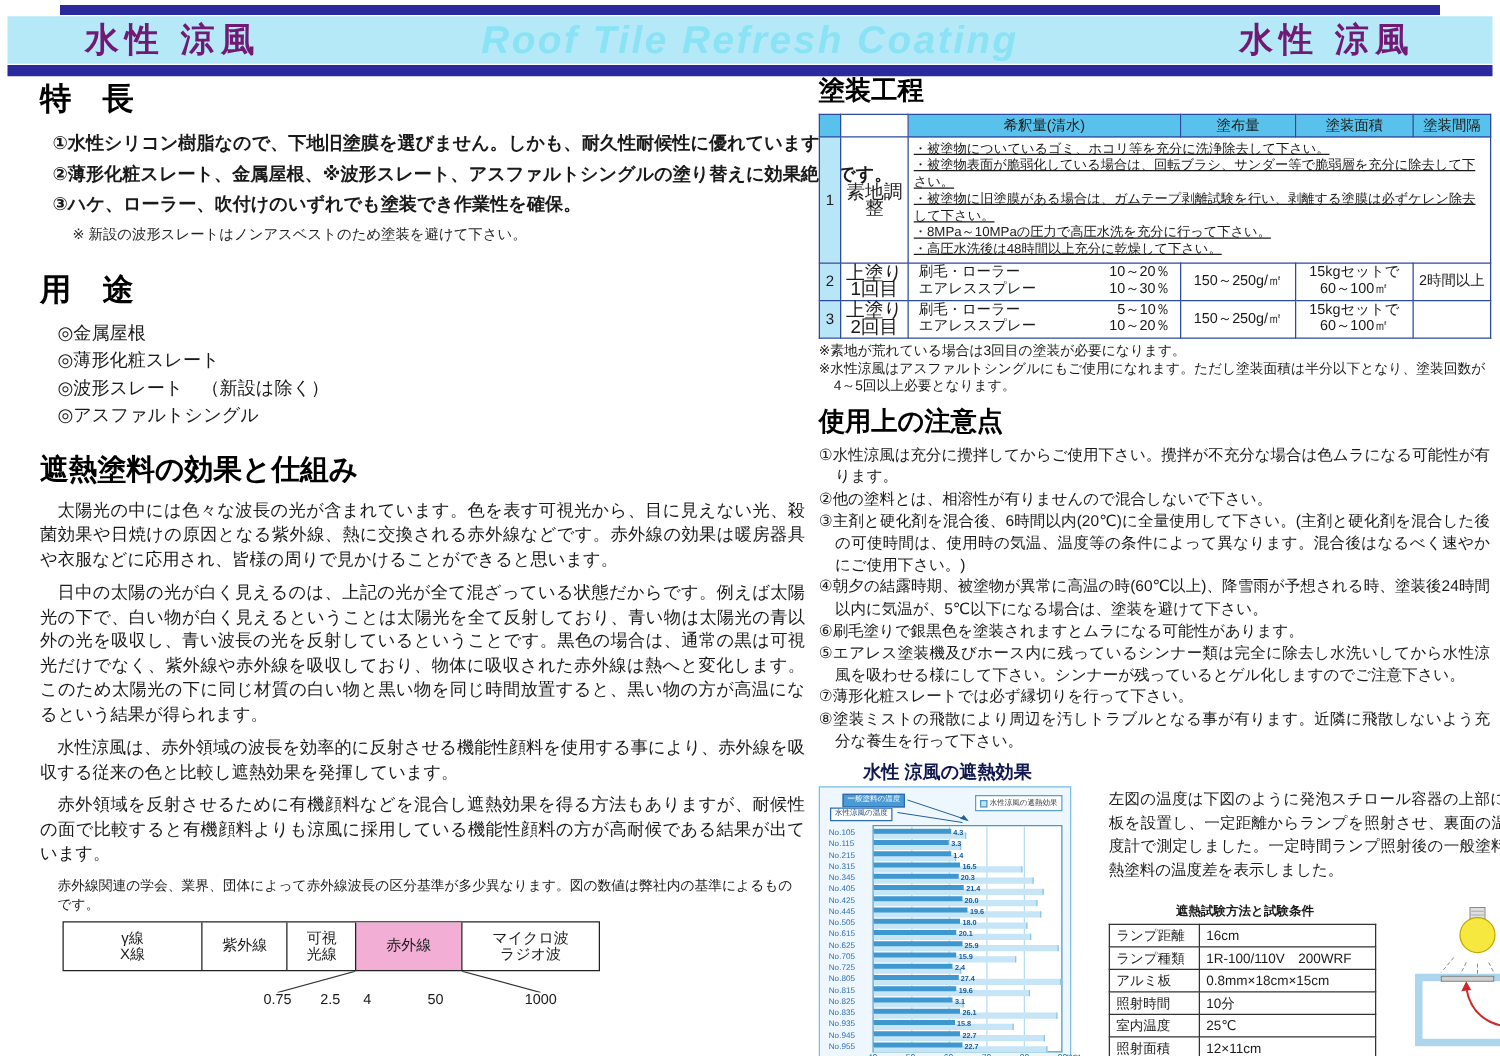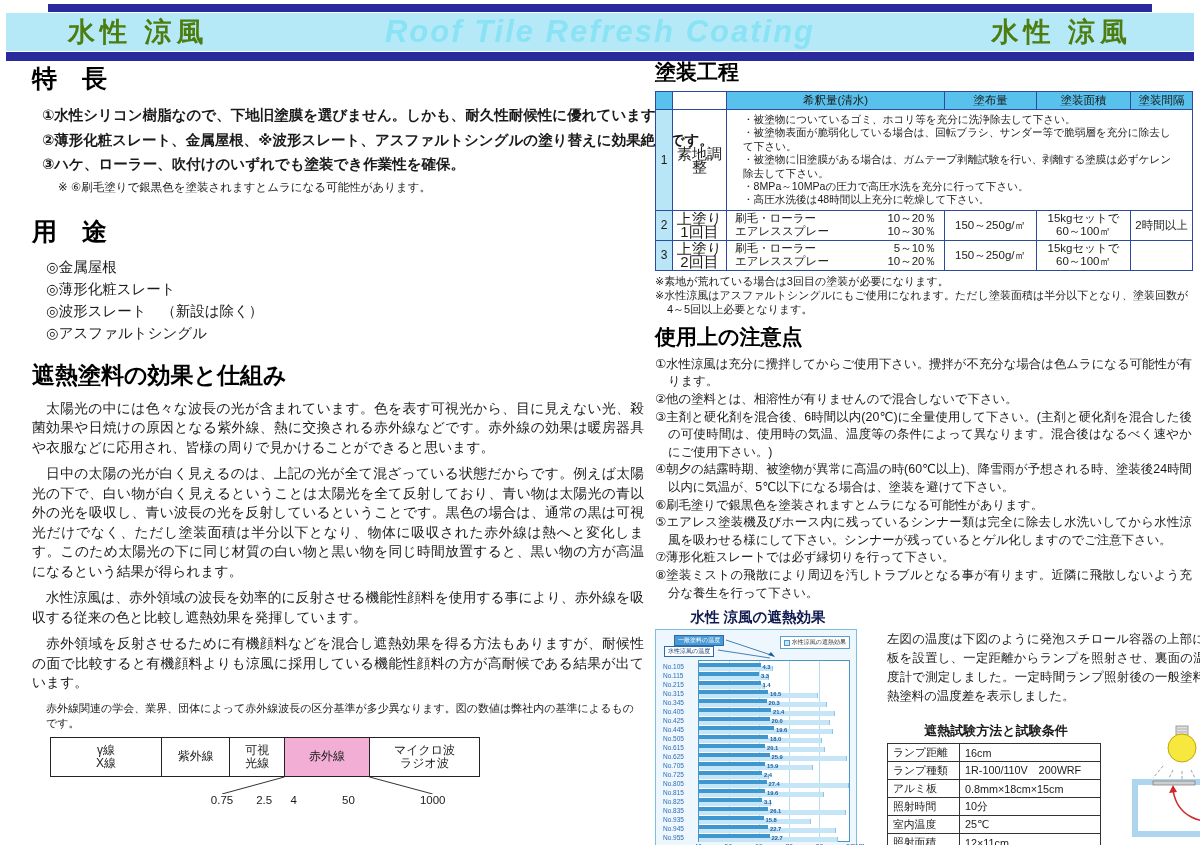--- a/index.html
+++ b/index.html
@@ -5,21 +5,21 @@
   * { margin:0; padding:0; box-sizing:border-box; }
   body { background:#e8e8e8; font-family:"Liberation Sans","DejaVu Sans",sans-serif; color:#1a1a1a; }
   .page { position:relative; width:1200px; height:845px; background:#fff; margin:0 auto; overflow:hidden; }
 
   
   header { position:absolute; top:0; left:0; right:0; }
   .stripe { height:9px; background:#2a2a9c; }
   .stripe.top { margin:4px 48px 0 48px; height:8px; }
   .stripe.bottom { margin:0 6px; }
   .band { height:38px; margin:1px 6px; background:#b5e9f8; display:flex; align-items:center; justify-content:space-between; padding:0 62px; }
-  .jp-title { font-size:27px; font-weight:bold; letter-spacing:5px; color:#4d7c0f; white-space:nowrap; }
+  .jp-title { font-size:27px; font-weight:bold; letter-spacing:5px; color:#701a75; white-space:nowrap; }
   .en-title { font-size:31px; font-weight:bold; font-style:italic; letter-spacing:2px; color:#8ae2f5; white-space:nowrap; }
 
   
   .left-col  { position:absolute; left:32px;  top:62px; width:612px; }
   .right-col { position:absolute; left:655px; top:58px; width:537px; }
 
   h2.sec { font-size:25px; font-weight:bold; color:#000; margin-bottom:8px; }
   h2.sec.md { font-size:23px; }
   h2.sec.sm { font-size:19px; }
   h2.sec.rt { font-size:21px; margin-bottom:5px; }
@@ -46,21 +46,21 @@
   .spec-cell:first-child { border-left:none; }
   .spec-cell.pink { background:#f2aed5; }
   .spec-conn { display:block; width:100%; height:17px; }
 
   
   table.proc { border-collapse:collapse; width:537px; table-layout:fixed; margin-top:2px; }
   table.proc td, table.proc th { border:1.6px solid #2e4a9e; font-weight:normal; vertical-align:middle;margin-left:32px; }
   table.proc th { background:#58c2ec; font-size:11.5px; height:18px; }
   td.numc { background:#b9e6f6; text-align:center; font-size:12px; }
   td.stepc { text-align:center; font-size:15px; line-height:13px; white-space:pre-line; }
-  td.bullets { font-size:10.6px; line-height:13.4px; padding:3px 16px; }
+  td.bullets { font-size:10.6px; line-height:13.4px; padding:3px 4px;text-decoration:underline; }
   .dilcell { padding:1px 8px; }
   .dil-line { display:flex; justify-content:space-between; font-size:11.5px; line-height:13.5px; }
   td.cc { text-align:center; font-size:11.5px; line-height:13.5px; white-space:pre-line; }
   .proc-notes { font-size:11px; line-height:14px; margin-top:3px; }
   .proc-notes div { padding-left:12px; text-indent:-12px; }
 
   
   .cautions { margin-top:7px; }
   .cau-item { font-size:12.4px; line-height:17.6px; padding-left:13px; text-indent:-13px; text-align:justify; }
 
@@ -86,21 +86,21 @@
   .cbar.ryofu { top:0.4px; height:4.2px; background:#3e97cf; }
   .cval { position:absolute; top:1.6px; font-size:5.8px; line-height:6px; font-weight:bold; color:#155a9e; }
   .chart-axis { position:relative; margin-left:36px; width:calc(100% - 36px); height:11px; font-size:6.8px; color:#2a6ab0; }
   .chart-axis span { position:absolute; transform:translateX(-50%); top:1px; }
   .chart-axis .unit { transform:none; }
 
   .shield-right { flex:1; padding-left:26px; }
   .desc { font-size:12.4px; line-height:19px; text-align:justify; margin-top:22px; }
   .test-flex { display:flex; margin-top:16px; }
   .test-left { width:218px; flex:none; }
-  .test-title { font-size:13px; font-weight:bold; text-align:center; margin-bottom:3px; }
+  .test-title { font-size:10px; font-weight:bold; text-align:center; margin-bottom:3px; }
   table.testt { border-collapse:collapse; width:214px; }
   table.testt td { border:1.2px solid #333; font-size:10.8px; padding:1.5px 5px; height:17px; }
   table.testt td.lbl { width:72px; }
   .test-diagram { margin-left:14px; margin-top:2px; }
 </style>
 </head>
 <body>
 
 <div class="page">
 
@@ -113,34 +113,34 @@
     </div>
     <div class="stripe bottom"></div>
   </header>
 
   <section class="left-col">
 
     <h2 class="sec">特　長</h2>
     <div class="feat-item">①水性シリコン樹脂なので、下地旧塗膜を選びません。しかも、耐久性耐候性に優れています。</div>
     <div class="feat-item">②薄形化粧スレート、金属屋根、※波形スレート、アスファルトシングルの塗り替えに効果絶大です。</div>
     <div class="feat-item">③ハケ、ローラー、吹付けのいずれでも塗装でき作業性を確保。</div>
-    <div class="small-note">※ ⑥刷毛塗りで銀黒色を塗装されますとムラになる可能性があります。</div>
+    <div class="small-note">※ 新設の波形スレートはノンアスベストのため塗装を避けて下さい。</div>
 
     <div class="uses">
       <h2 class="sec">用　途</h2>
       <div class="use-item">◎金属屋根</div>
       <div class="use-item">◎薄形化粧スレート</div>
       <div class="use-item">◎波形スレート　（新設は除く）</div>
       <div class="use-item">◎アスファルトシングル</div>
     </div>
 
     <div class="mech">
       <h2 class="sec md">遮熱塗料の効果と仕組み</h2>
       <p>　太陽光の中には色々な波長の光が含まれています。色を表す可視光から、目に見えない光、殺菌効果や日焼けの原因となる紫外線、熱に交換される赤外線などです。赤外線の効果は暖房器具や衣服などに応用され、皆様の周りで見かけることができると思います。</p>
-      <p>　日中の太陽の光が白く見えるのは、上記の光が全て混ざっている状態だからです。例えば太陽光の下で、白い物が白く見えるということは太陽光を全て反射しており、青い物は太陽光の青以外の光を吸収し、青い波長の光を反射しているということです。黒色の場合は、通常の黒は可視光だけでなく、ただし塗装面積は半分以下となり、物体に吸収された赤外線は熱へと変化します。このため太陽光の下に同じ材質の白い物と黒い物を同じ時間放置すると、黒い物の方が高温になるという結果が得られます。</p>
+      <p>　日中の太陽の光が白く見えるのは、上記の光が全て混ざっている状態だからです。例えば太陽光の下で、白い物が白く見えるということは太陽光を全て反射しており、青い物は太陽光の青以外の光を吸収し、青い波長の光を反射しているということです。黒色の場合は、通常の黒は可視光だけでなく、紫外線や赤外線を吸収しており、物体に吸収された赤外線は熱へと変化します。このため太陽光の下に同じ材質の白い物と黒い物を同じ時間放置すると、黒い物の方が高温になるという結果が得られます。</p>
       <p>　水性涼風は、赤外領域の波長を効率的に反射させる機能性顔料を使用する事により、赤外線を吸収する従来の色と比較し遮熱効果を発揮しています。</p>
       <p>　赤外領域を反射させるために有機顔料などを混合し遮熱効果を得る方法もありますが、耐候性の面で比較すると有機顔料よりも涼風に採用している機能性顔料の方が高耐候である結果が出ています。</p>
     </div>
 
     <div class="spec">
       <div class="cap">赤外線関連の学会、業界、団体によって赤外線波長の区分基準が多少異なります。図の数値は弊社内の基準によるものです。</div>
 
       <div class="spec-diagram">
         <div class="spec-bar top">
           <div class="spec-cell" style="width:25.7%">γ線

